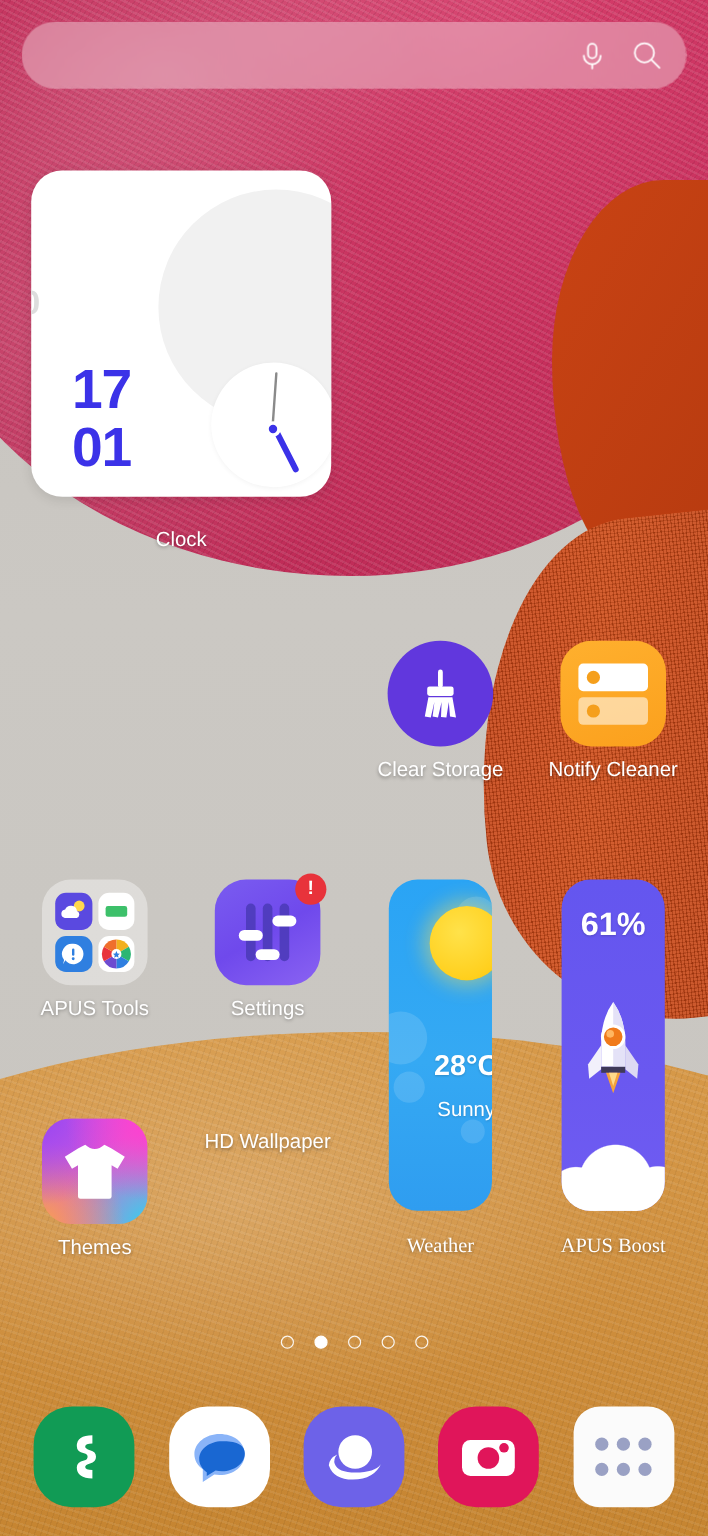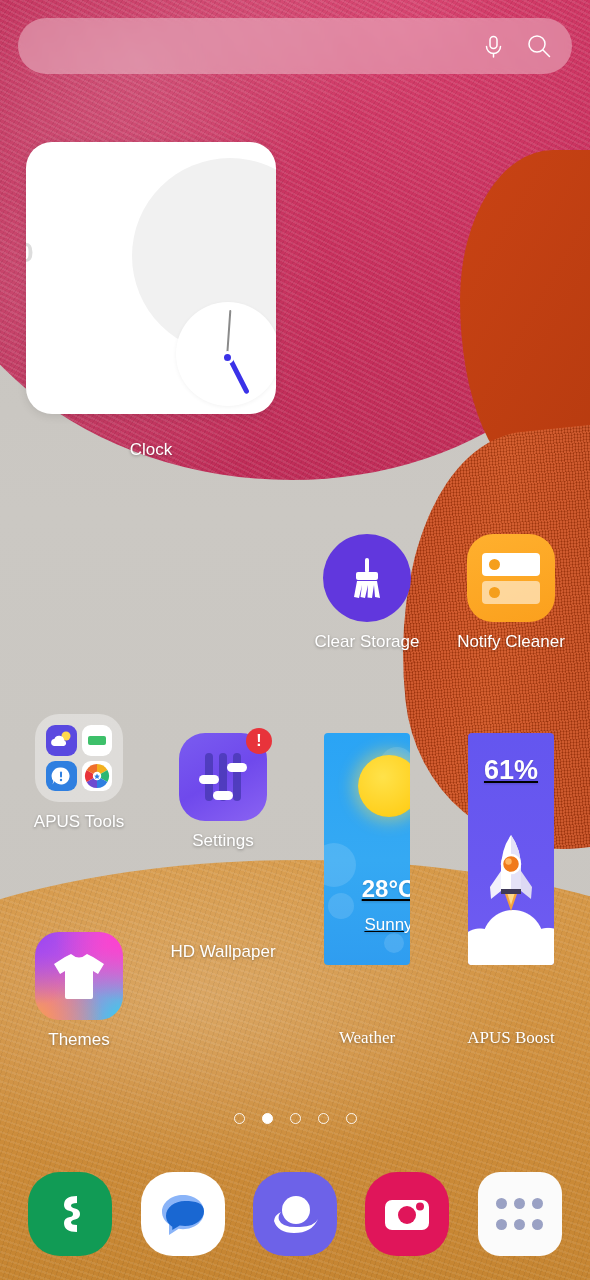--- a/index.html
+++ b/index.html
@@ -198,21 +198,21 @@
     position:relative; display:flex; align-items:center; justify-content:center;
     box-shadow:0 1px 4px rgba(0,0,0,.12);
   }
   .live-badge {
     position:absolute; right:-12px; top:-13px;
     background:#ffc61e; color:#fff; font-size:15px; font-weight:700;
     padding:2px 11px; border-radius:11px;
   }
 
   
-  .tall { position:absolute; width:86px; height:232px; border-radius:4px; z-index:4; overflow:hidden;text-decoration:underline; }
+  .tall { position:absolute; width:86px; height:276px; border-radius:24px; z-index:4; overflow:hidden; }
   #weather-widget {
     background:linear-gradient(180deg,#2aa4f5 0%,#35a9f3 55%,#2f9df0 100%);
     display:flex; flex-direction:column; align-items:center;padding-left:43px;
   }
   .wx-bubble { position:absolute; border-radius:50%; background:rgba(255,255,255,.13); }
   .wx-sun {
     margin-top:22px; width:62px; height:62px; border-radius:50%;
     background:radial-gradient(circle at 40% 35%, #ffe24a, #ffd01e 70%, #f7c40c 100%);
     box-shadow:0 0 16px 5px rgba(255,225,80,.45);
     position:relative; z-index:2;
@@ -303,20 +303,24 @@
   </div>
 </div>
 
 <div id="clock-widget">
   <div class="cw-ring"></div>
   <div class="cw-face"></div>
   <div class="cw-hand-min"></div>
   <div class="cw-hand-hr"></div>
   <div class="cw-pin"></div>
   <div class="cw-ghost">0</div>
+  <div class="cw-digits">
+    <div>17</div>
+    <div>01</div>
+  </div>
 </div>
 <div id="clock-label">
   <div class="label">Clock</div>
 </div>
 
 <div class="cell" style="left:295px; top:534px;">
   <div class="icon-box">
     <div class="ic-clearstorage">
       <svg width="42" height="44" viewBox="0 0 42 44" fill="#ffffff">
         <rect x="19" y="2" width="4" height="15" rx="2"></rect>
@@ -335,21 +339,21 @@
         <div class="nc-dot"></div>
       </div>
       <div class="nc-card c2">
         <div class="nc-dot"></div>
       </div>
     </div>
   </div>
   <div class="label">Notify Cleaner</div>
 </div>
 
-<div class="cell" style="left:7px; top:714px;">
+<div class="cell" style="left:7px; top:733px;">
   <div class="icon-box">
     <div class="ic-folder">
       <div class="fi weather">
         <svg width="24" height="20" viewBox="0 0 24 20">
           <circle cx="17" cy="6" r="4.5" fill="#ffd84d"></circle>
           <path d="M5 16a3.6 3.6 0 0 1 .3-7.1 5.2 5.2 0 0 1 9.9 1.3A3.1 3.1 0 0 1 15 16Z" fill="#ffffff"></path>
         </svg>
       </div>
       <div class="fi battery">
         <div class="batt-pill"></div>

